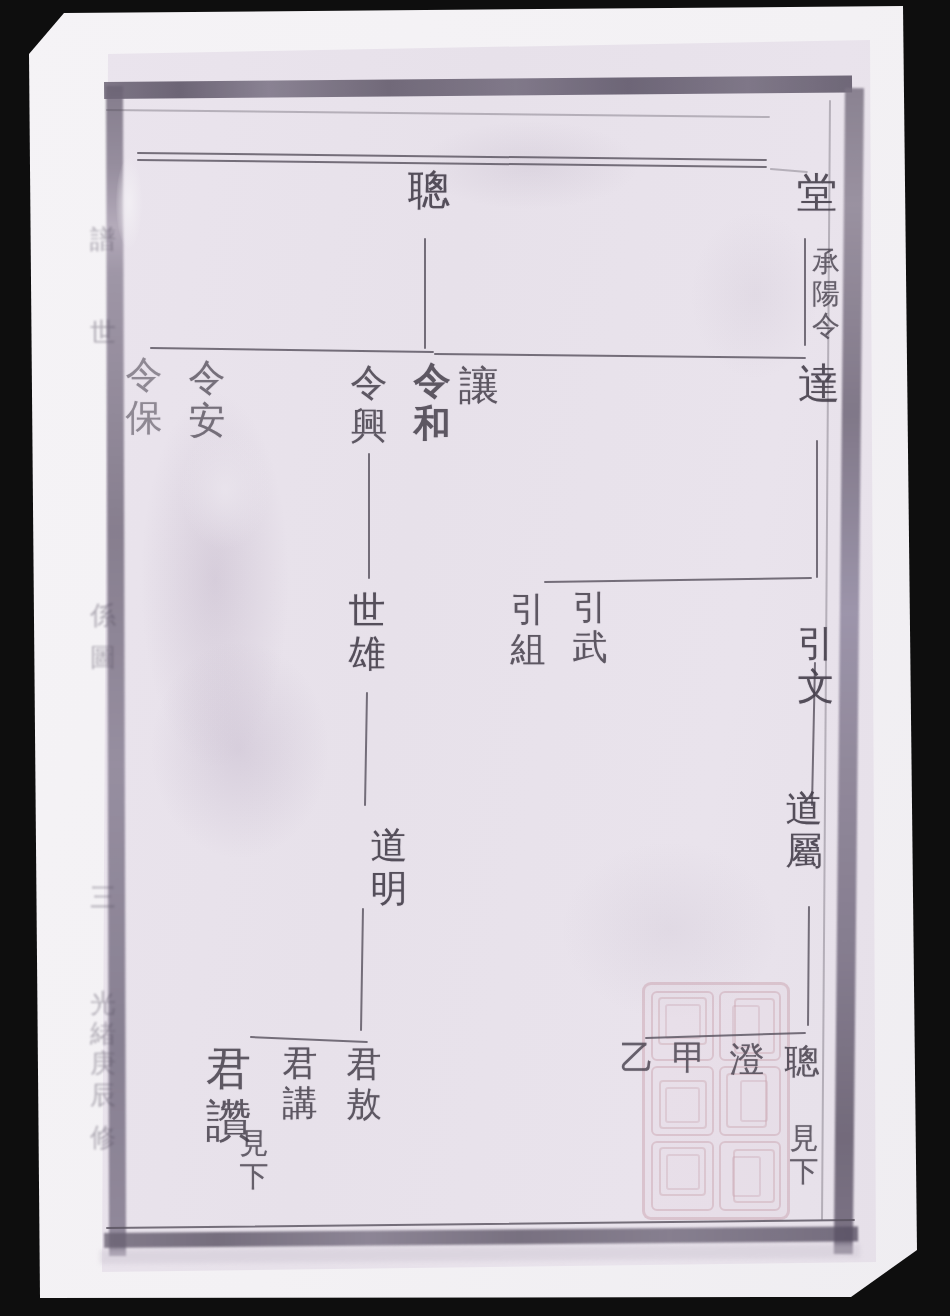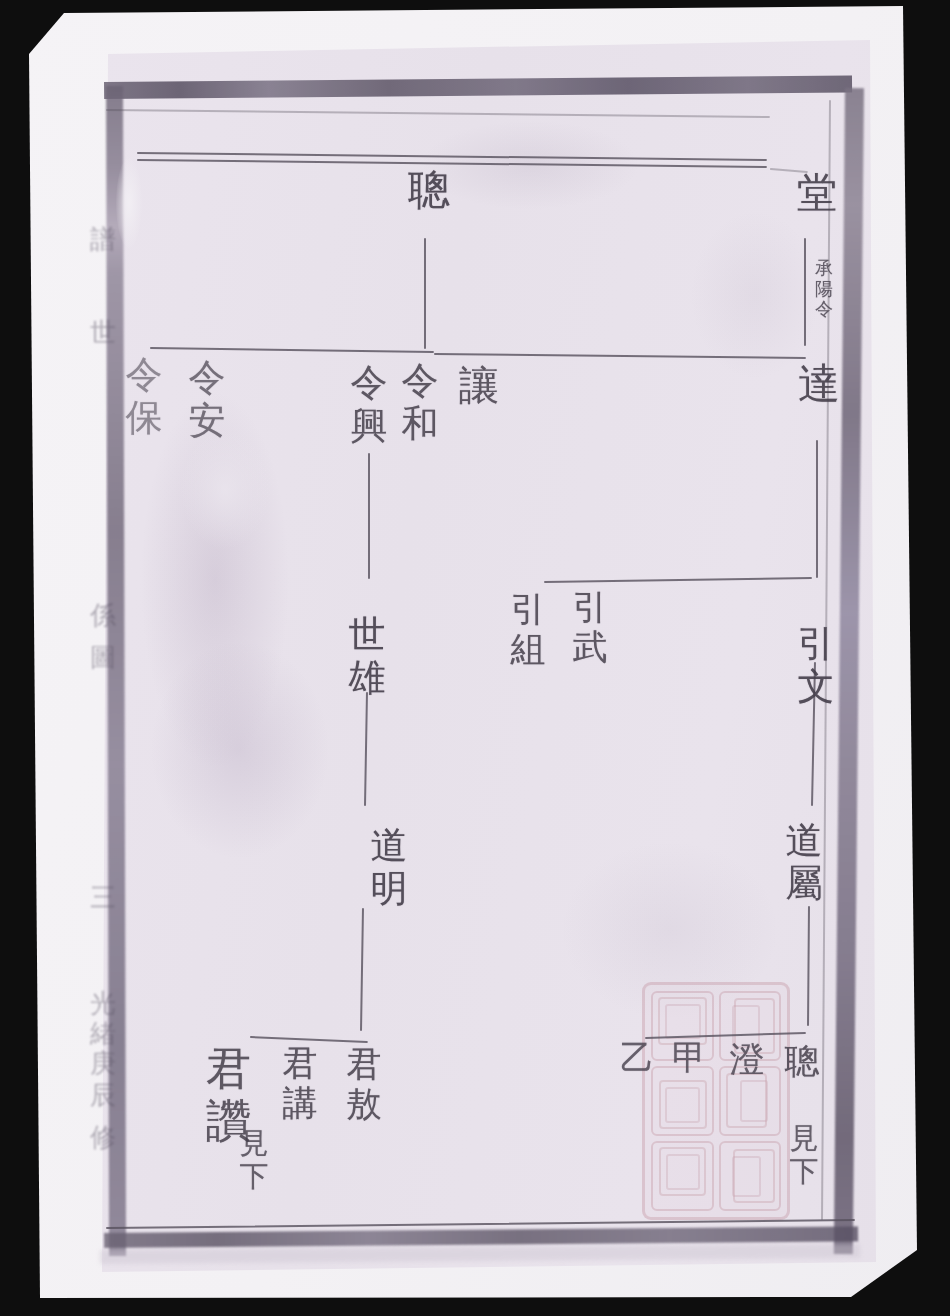--- a/index.html
+++ b/index.html
@@ -113,33 +113,33 @@
       <div class="tline" style="left: 364px; top: 908px; width: 123.016px; height: 2px; transform: rotate(1.58706rad);"></div>
       <div class="tline" style="left: 250px; top: 1036px; width: 118.106px; height: 2px; transform: rotate(0.0423475rad);"></div>
       <div class="tline" style="left: 137px; top: 152px; width: 630.039px; height: 2px; transform: rotate(0.0111106rad);"></div>
       <div class="tline" style="left: 137px; top: 159px; width: 630.039px; height: 1.5px; transform: rotate(0.0111106rad);"></div>
       <div class="tline faint" style="left: 770px; top: 168px; width: 38.1182px; height: 1.5px; transform: rotate(0.0787839rad);"></div>
       <div class="tline faint" style="left: 106px; top: 109px; width: 664.037px; height: 2px; transform: rotate(0.0105417rad);"></div>
       <div class="tline faint" style="left: 831px; top: 100px; width: 1120.03px; height: 1.5px; transform: rotate(1.57794rad);"></div>
       <div class="tline" style="left: 106px; top: 1227px; width: 749.043px; height: 2px; transform: rotate(-0.0106805rad);"></div>
       <div class="node" style="left: 406px; top: 166px; width: 46px; font-size: 42px; opacity: 0.9;">聰</div>
       <div class="node" style="left: 795px; top: 170px; width: 44px; font-size: 40px; opacity: 0.9;">堂</div>
-      <div class="node" style="left: 812px; top: 258px; width: 24px; font-size: 18px; opacity: 0.8;">承陽令</div>
+      <div class="node" style="left: 812px; top: 246px; width: 24px; font-size: 28px; opacity: 0.8;">承陽令</div>
       <div class="node" style="left: 796px; top: 360px; width: 46px; font-size: 42px; opacity: 0.9;">達</div>
       <div class="node" style="left: 458px; top: 363px; width: 42px; font-size: 40px; opacity: 0.85;">讓</div>
-      <div class="node" style="left: 400px; top: 360px; width: 40px; font-size: 37px; opacity: 0.85;">令和</div>
+      <div class="node" style="left: 412px; top: 360px; width: 40px; font-size: 37px; opacity: 0.85; font-weight: bold;">令和</div>
       <div class="node" style="left: 349px; top: 362px; width: 40px; font-size: 37px; opacity: 0.85;">令興</div>
       <div class="node" style="left: 187px; top: 357px; width: 40px; font-size: 37px; opacity: 0.7;">令安</div>
       <div class="node" style="left: 124px; top: 354px; width: 40px; font-size: 37px; opacity: 0.55;">令保</div>
       <div class="node" style="left: 796px; top: 588px; width: 40px; font-size: 37px; opacity: 0.9; margin-top: 35px;">引文</div>
       <div class="node" style="left: 571px; top: 588px; width: 38px; font-size: 35px; opacity: 0.85;">引武</div>
       <div class="node" style="left: 509px; top: 590px; width: 38px; font-size: 35px; opacity: 0.85;">引組</div>
-      <div class="node" style="left: 347px; top: 614px; width: 40px; font-size: 37px; opacity: 0.9;">世雄</div>
+      <div class="node" style="left: 347px; top: 590px; width: 40px; font-size: 37px; opacity: 0.9;">世雄</div>
       <div class="node" style="left: 344px; top: 825px; width: 40px; font-size: 37px; opacity: 0.9; margin-left: 25px;">道明</div>
-      <div class="node" style="left: 784px; top: 820px; width: 40px; font-size: 37px; opacity: 0.9;">道屬</div>
+      <div class="node" style="left: 784px; top: 788px; width: 40px; font-size: 37px; opacity: 0.9;">道屬</div>
       <div class="node" style="left: 345px; top: 1045px; width: 38px; font-size: 35px; opacity: 0.85;">君敖</div>
       <div class="node" style="left: 281px; top: 1044px; width: 38px; font-size: 35px; opacity: 0.85;">君講</div>
       <div class="node" style="left: 206px; top: 1044px; width: 38px; font-size: 45px; opacity: 0.85;">君讚</div>
       <div class="node" style="left: 238px; top: 1127px; width: 32px; font-size: 29px; opacity: 0.8;">見下</div>
       <div class="node" style="left: 783px; top: 1042px; width: 38px; font-size: 35px; opacity: 0.85;">聰</div>
       <div class="node" style="left: 728px; top: 1040px; width: 38px; font-size: 35px; opacity: 0.8;">澄</div>
       <div class="node" style="left: 671px; top: 1038px; width: 36px; font-size: 34px; opacity: 0.8;">甲</div>
       <div class="node" style="left: 619px; top: 1038px; width: 36px; font-size: 34px; opacity: 0.8;">乙</div>
       <div class="node" style="left: 788px; top: 1122px; width: 32px; font-size: 29px; opacity: 0.8;">見下</div>
       <div class="edgechar" style="top: 222px;">譜</div>

